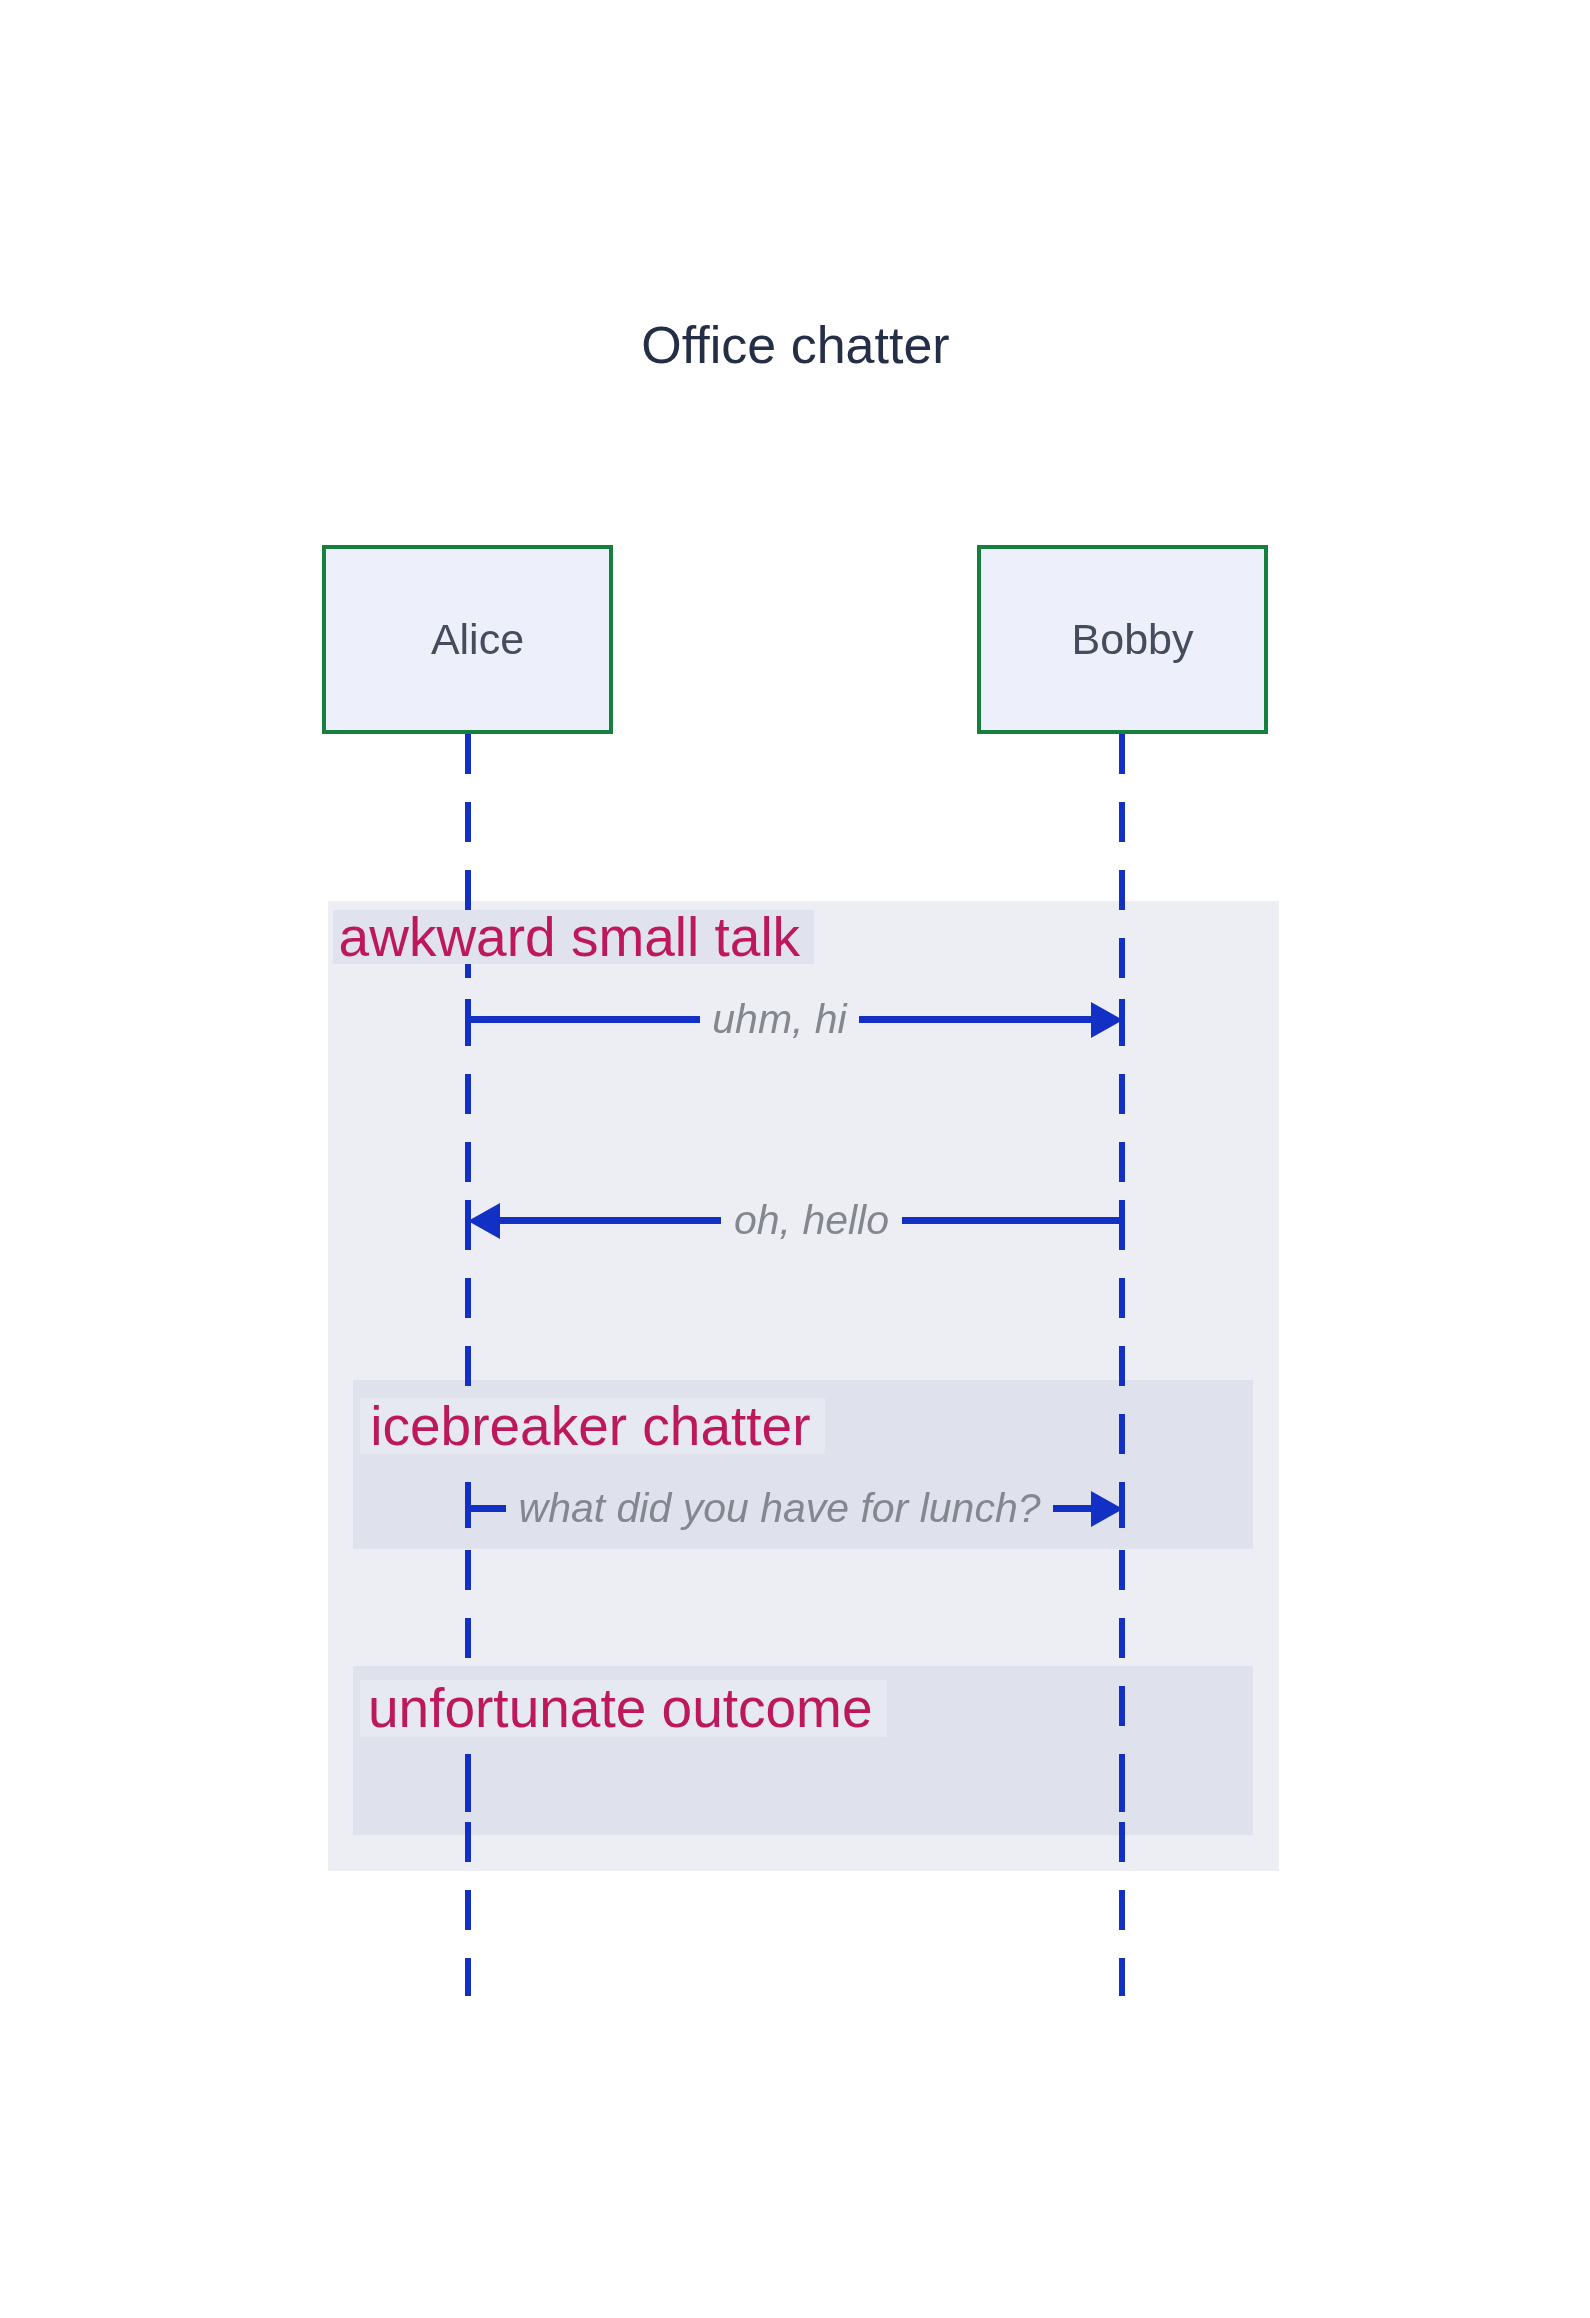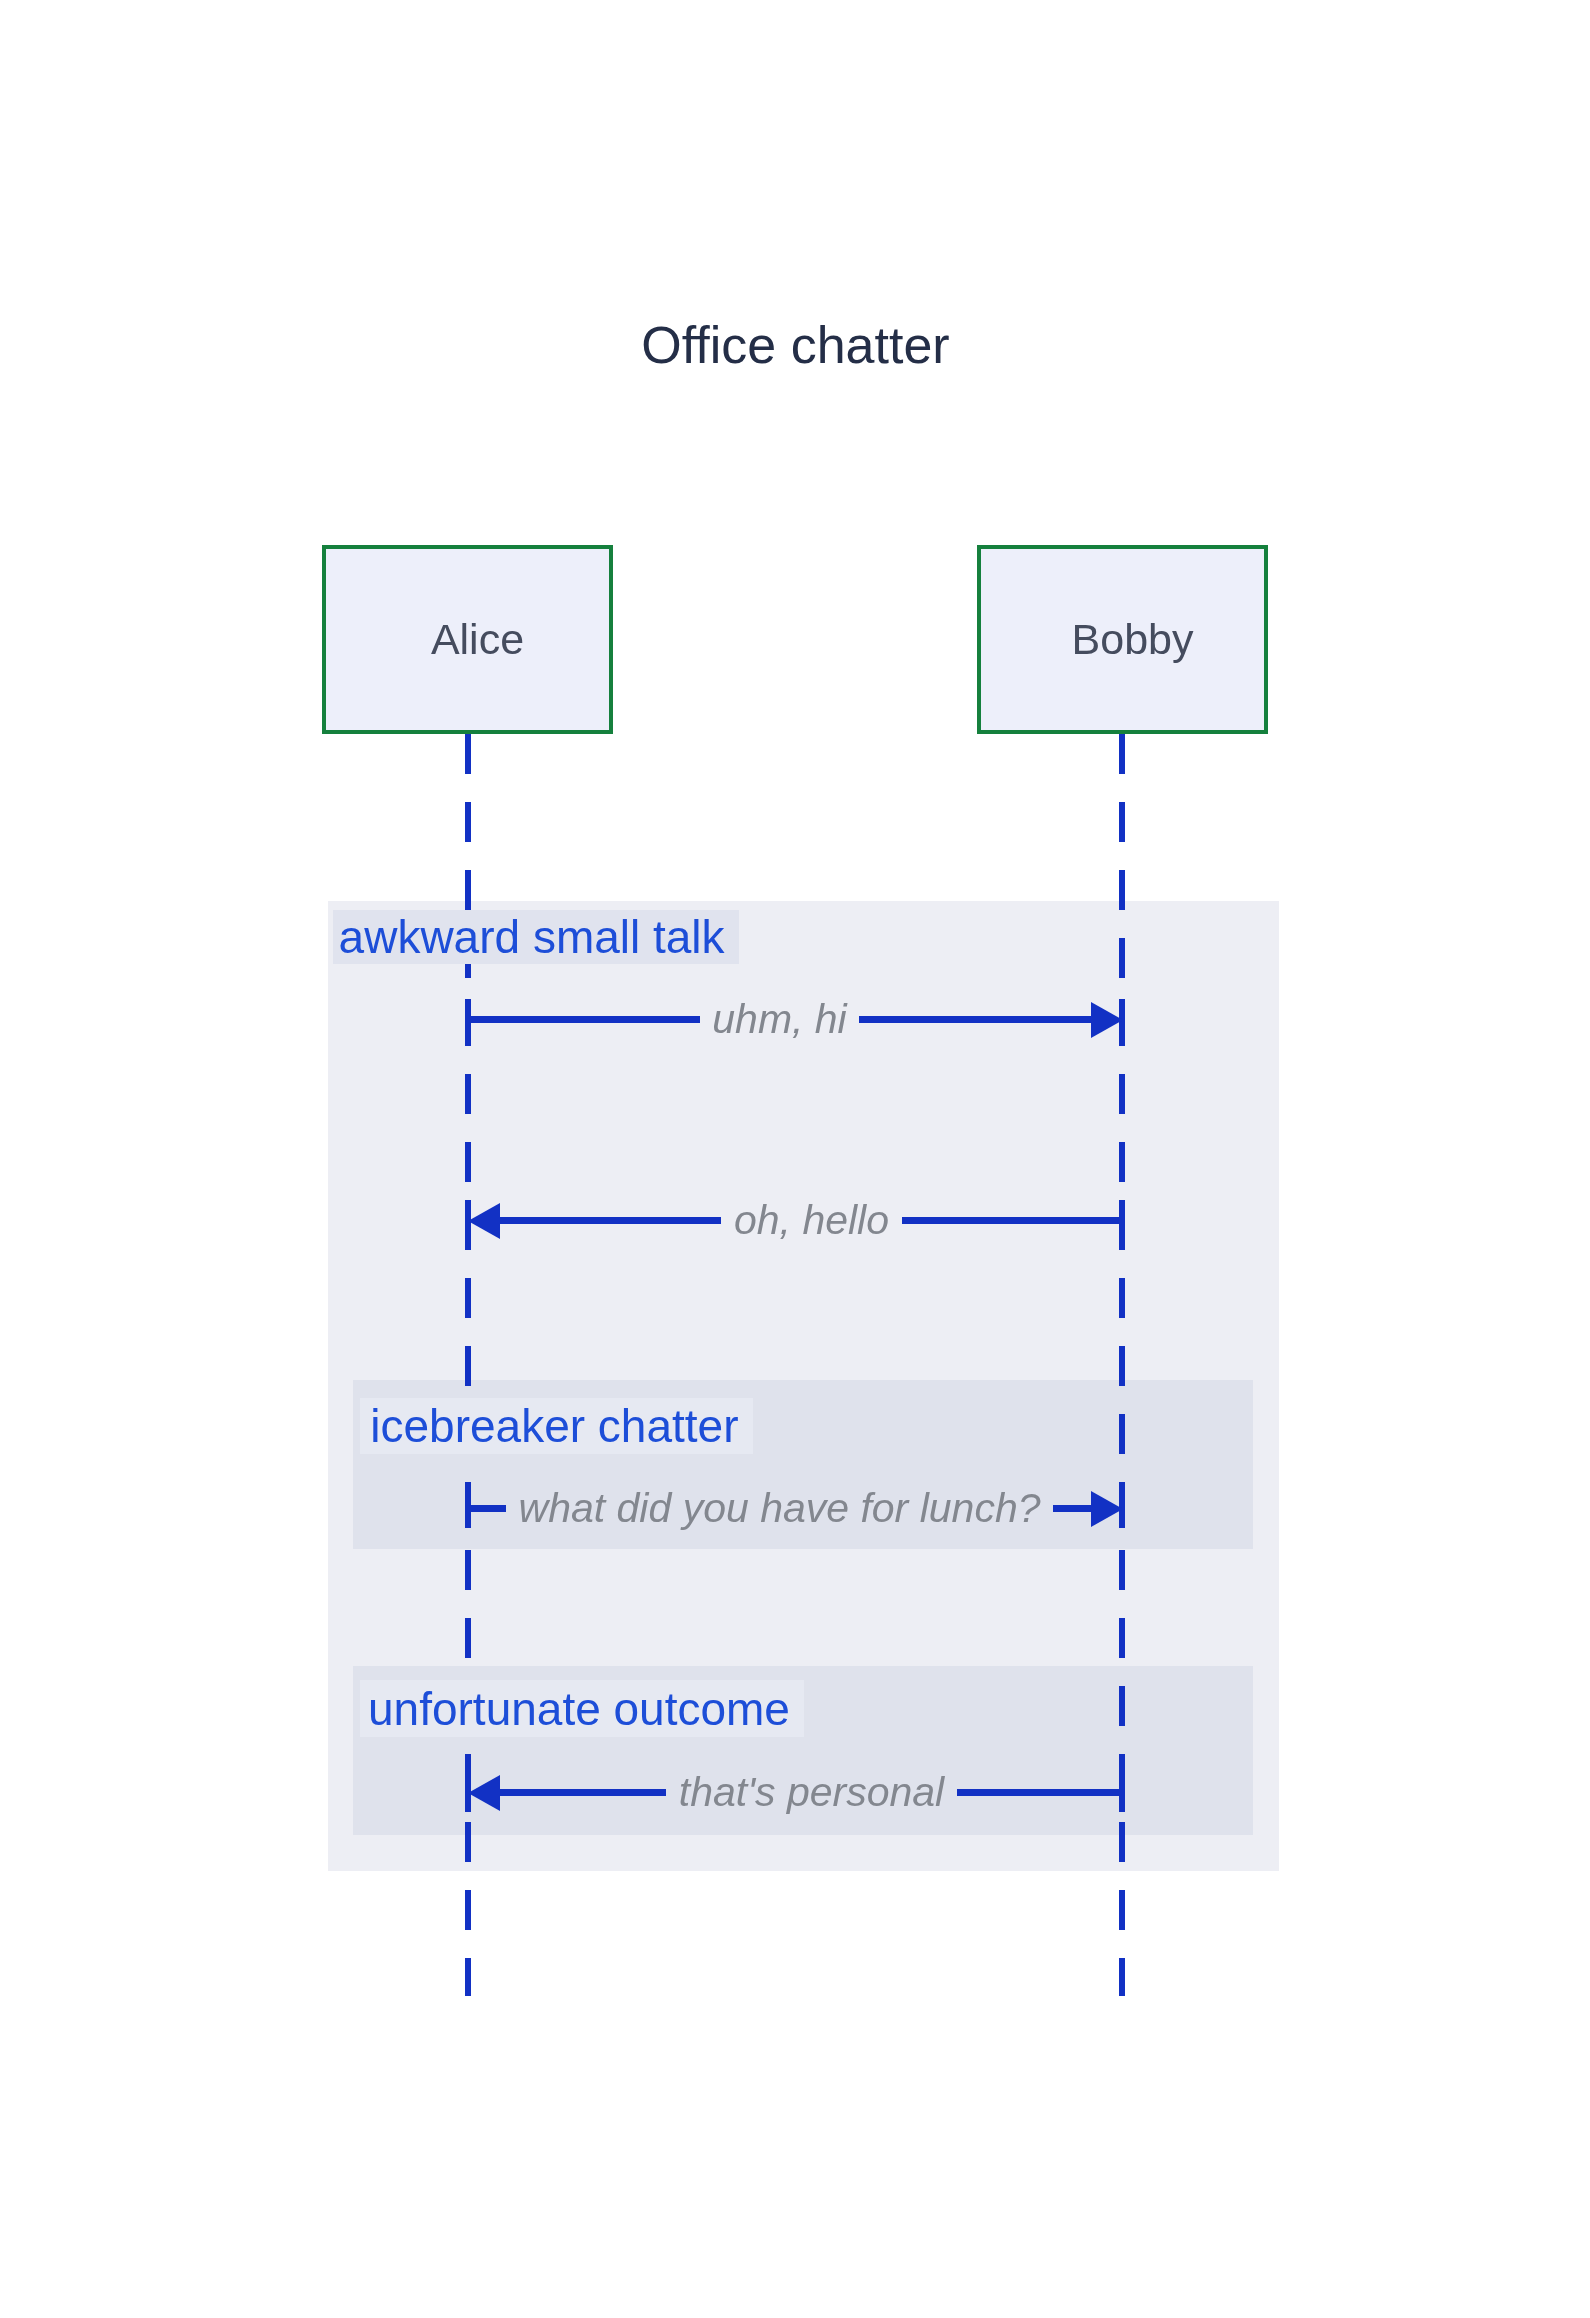--- a/index.html
+++ b/index.html
@@ -21,21 +21,21 @@
   }
   .actor.alice{left:322px;}
   .actor.bobby{left:977px;}
   
   .group{position:absolute;z-index:1;}
   .group.outer{left:328px;top:901px;width:951px;height:970px;background:#edeef4;}
   .group.inner1{left:353px;top:1380px;width:900px;height:169px;background:#dfe2ec;}
   .group.inner2{left:353px;top:1666px;width:900px;height:169px;background:#dfe2ec;}
   .group-label{
     position:absolute;z-index:3;display:inline-flex;align-items:center;
-    font-size:46px;color:#1d4ed8;white-space:nowrap;line-height:1;
+    font-size:55px;color:#be185d;white-space:nowrap;line-height:1;
   }
   .group-label.outer-label{left:333px;top:910px;height:54px;background:#e0e3ee;padding:0 14.3px 0 5.6px;}
   .group-label.inner1-label{left:360px;top:1398px;height:56px;background:#e6e9f2;padding:0 14.3px 0 10.3px;}
   .group-label.inner2-label{left:360px;top:1680px;height:57px;background:#e6e9f2;padding:0 14.3px 0 8px;}
   
   .lifeline{
     position:absolute;top:734px;width:6.4px;height:1262px;z-index:2;
     background:repeating-linear-gradient(to bottom,#1231c4 0px,#1231c4 40px,transparent 40px,transparent 68px);
   }
   .lifeline.alice{left:465px;}
@@ -111,21 +111,15 @@
     <div class="line"></div>
   </div>
 
   <div class="message m3">
     <div class="line"></div>
     <div class="msg-label">what did you have for lunch?</div>
     <div class="line"></div>
     <div class="head-right"></div>
   </div>
 
-  <div class="message m4">
-    <div class="head-left"></div>
-    <div class="line"></div>
-    <div class="msg-label">that's personal</div>
-    <div class="line"></div>
-  </div>
 
 </div>
 
 
 </body></html>

